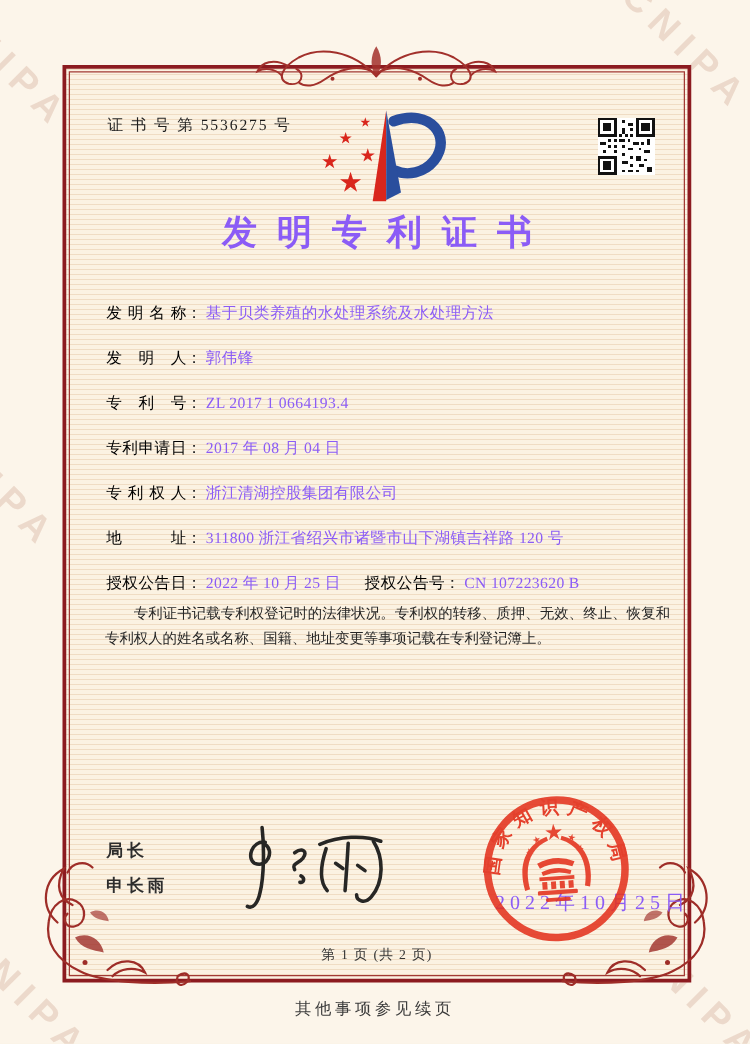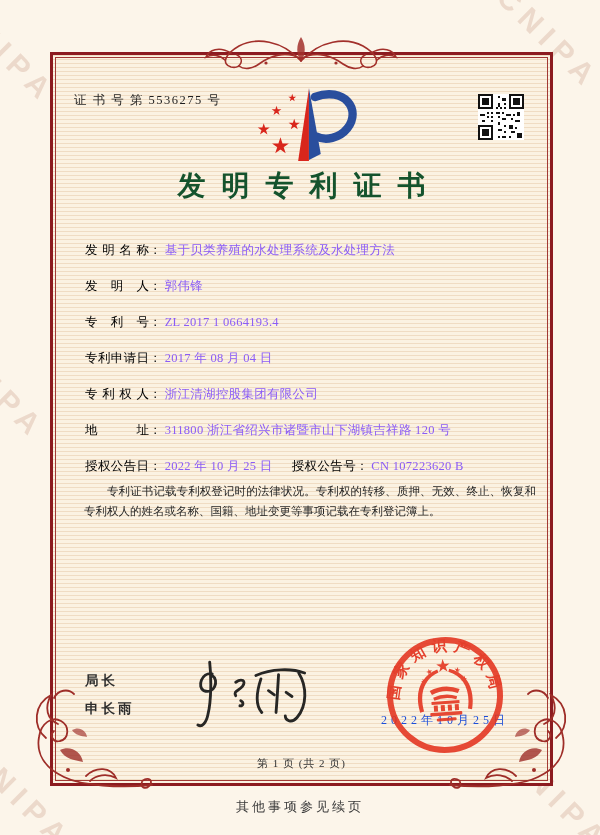--- a/index.html
+++ b/index.html
@@ -36,29 +36,29 @@
         rgba(0,0,0,0) 1px, rgba(0,0,0,0) 4px),
       #fbf2e2;
     box-sizing:border-box;
   }
   .frame-inner{
     position:absolute;left:2px;top:2px;right:2px;bottom:2px;
     border:1px solid #a23a35;
   }
   
   .cert-no{
-    position:absolute;left:74px;top:92px;z-index:3;
+    position:absolute;left:86px;top:92px;z-index:3;
     font-size:12.5px;letter-spacing:1.5px;color:#1f1f1f;
   }
   .logo{position:absolute;left:248px;top:84px;width:118px;height:84px;z-index:3;}
   .qr{position:absolute;left:478px;top:94px;width:46px;height:46px;z-index:3;}
   .title{
     position:absolute;left:50px;top:167px;width:503px;z-index:3;
     text-align:center;font-size:28px;font-weight:700;
-    letter-spacing:16px;text-indent:16px;color:#14532d;
+    letter-spacing:16px;text-indent:16px;color:#8b5cf6;
   }
   
   .fields{position:absolute;left:85px;top:240px;width:445px;z-index:3;}
   .frow{margin-bottom:15px;line-height:21px;font-size:12.5px;white-space:nowrap;}
   .flabel{
     display:inline-block;width:64px;vertical-align:bottom;
     text-align:justify;text-align-last:justify;text-justify:inter-character;
     color:#000000;
   }
   .fcolon{color:#222;}
@@ -72,22 +72,22 @@
   .bodytext p{margin:0;text-indent:2em;}
   
   .officer{
     position:absolute;left:85px;top:672px;z-index:3;
     font-family:"Liberation Sans","DejaVu Sans",sans-serif;
     font-size:13.5px;font-weight:600;color:#2d2d2d;letter-spacing:3px;
   }
   .officer div{margin-bottom:10px;}
   .signature{position:absolute;left:175px;top:652px;width:150px;height:84px;z-index:3;}
   .issue-date{
-    position:absolute;left:370px;top:712px;width:150px;z-index:3;
-    font-size:12px;color:#1d4ed8;letter-spacing:4px;text-align:center;white-space:nowrap;
+    position:absolute;left:396px;top:712px;width:150px;z-index:3;
+    font-size:16px;color:#8b5cf6;letter-spacing:4px;text-align:center;white-space:nowrap;
   }
   .seal{position:absolute;left:383px;top:633px;width:124px;height:124px;z-index:4;opacity:.92;transform:rotate(-4deg);}
   
   .page-num{
     position:absolute;left:50px;top:756px;width:503px;z-index:3;
     text-align:center;font-size:11px;letter-spacing:1px;color:#333;
   }
   .cont-note{
     position:absolute;left:0;top:798px;width:600px;z-index:2;
     text-align:center;font-size:13px;letter-spacing:3px;color:#3a3a3a;

